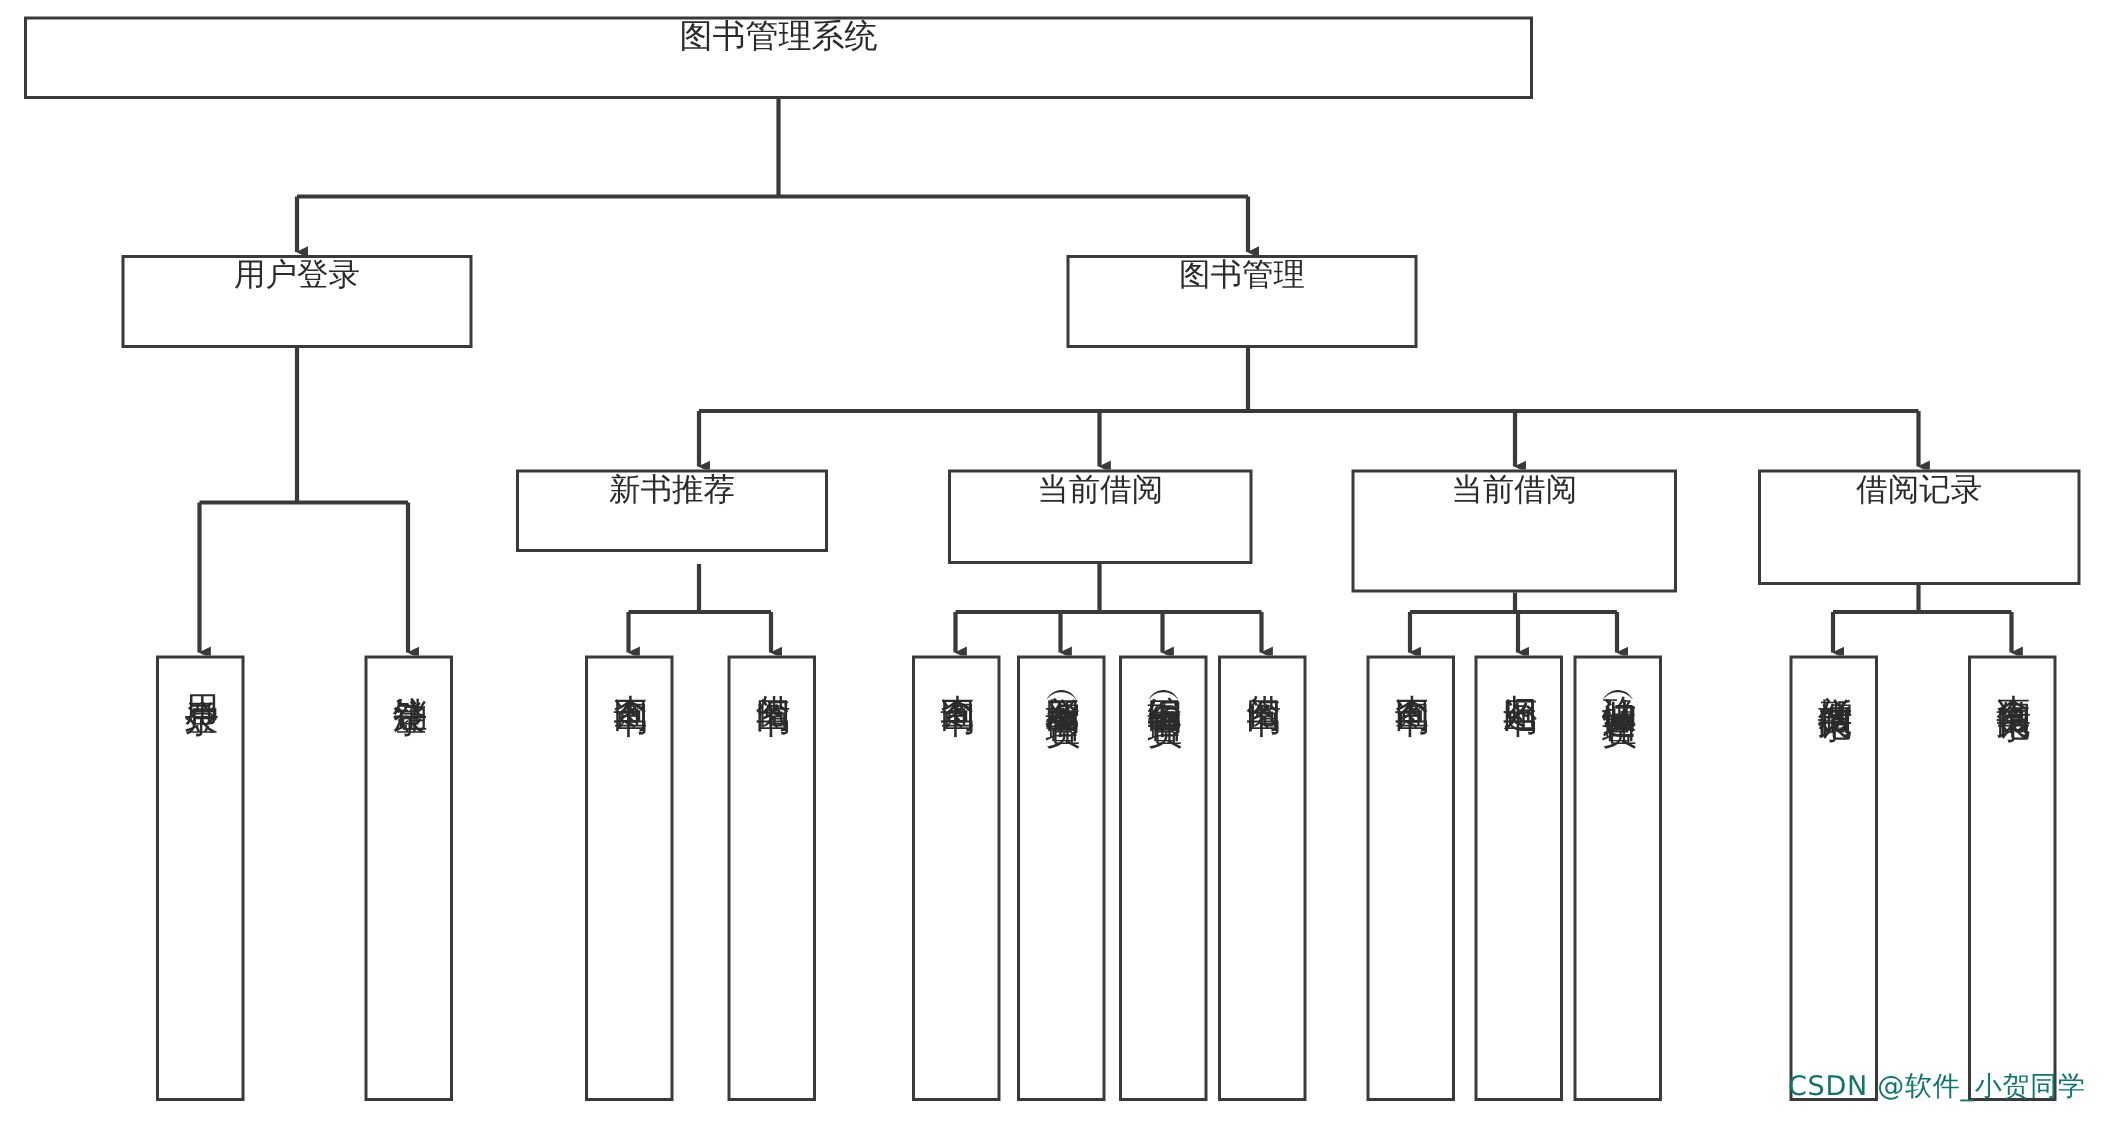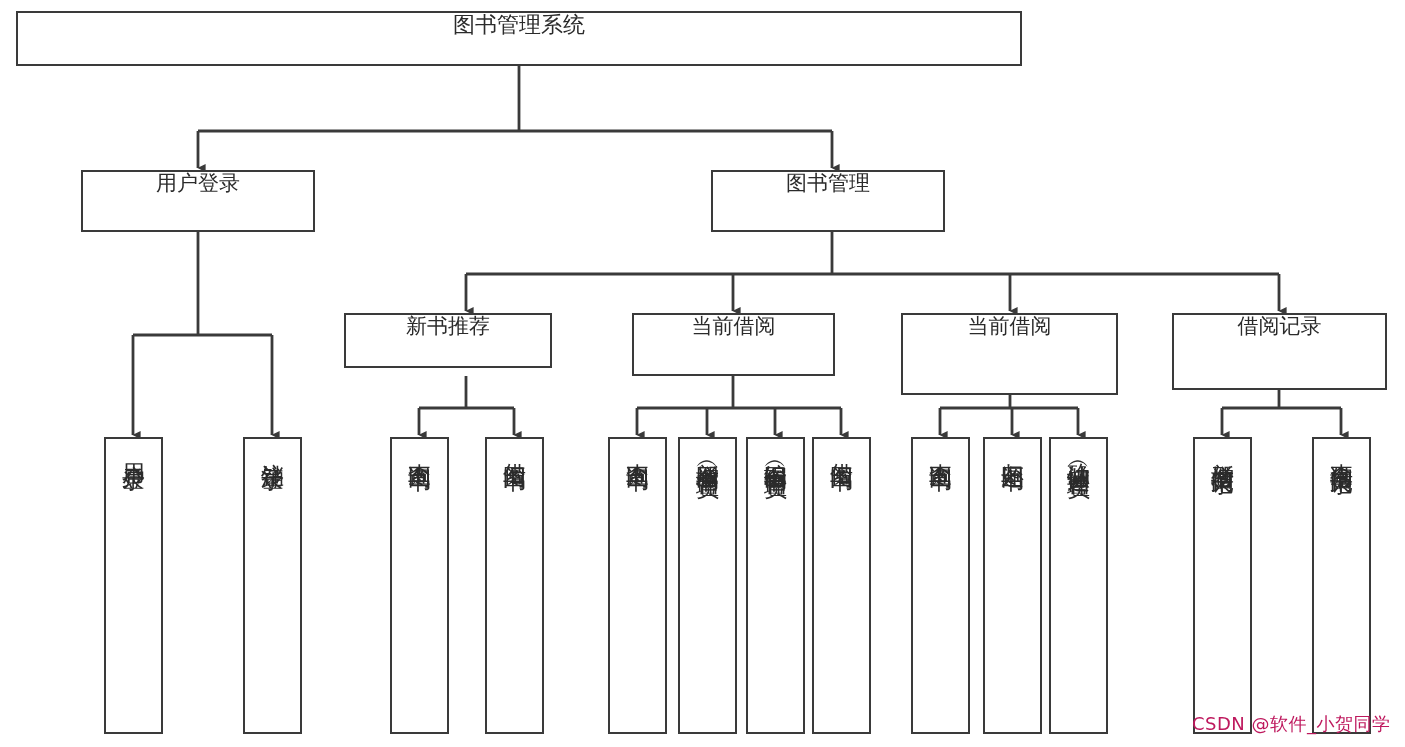--- a/index.html
+++ b/index.html
@@ -57,21 +57,21 @@
     text-orientation: upright;
     font-size: 23px;
     letter-spacing: 2px;
     line-height: 1;
   }
   .watermark {
     position: absolute;
     left: 1192px;
     top: 712px;
     font-size: 18px;
-    color: #be185d;
+    color: #0f766e;
     white-space: nowrap;
     letter-spacing: 0.5px;
   }
 </style>
 </head>
 <body>
 
 <div id="diagram-root">
 
   <svg class="edges" viewBox="0 0 1405 747" xmlns="http://www.w3.org/2000/svg">

